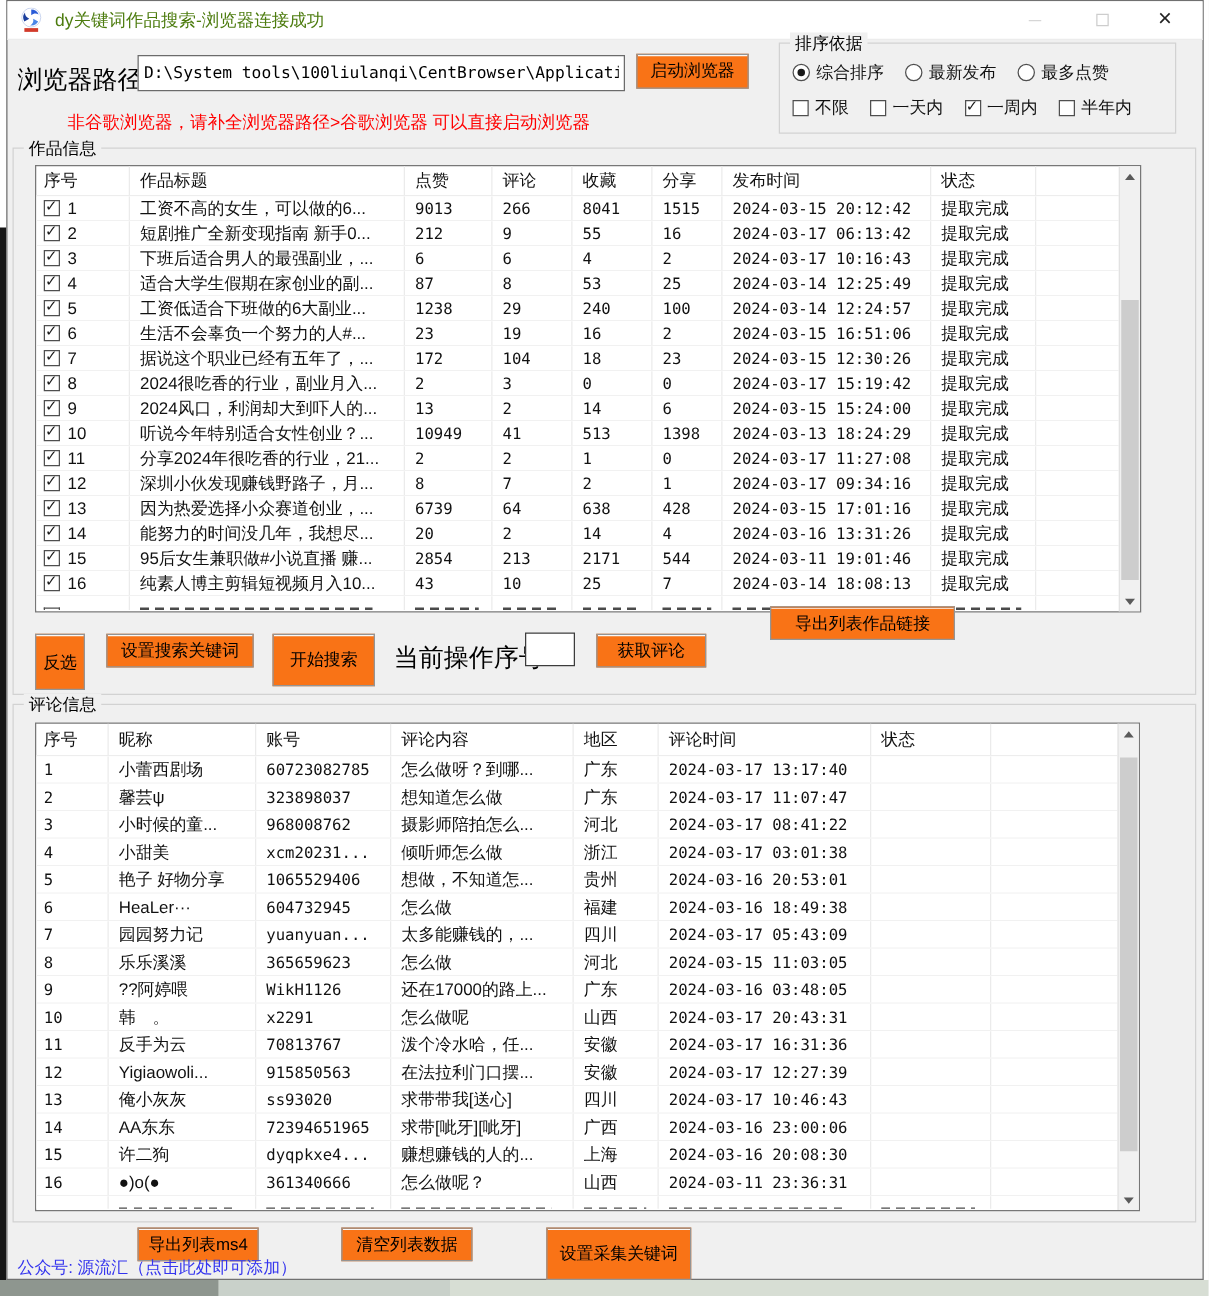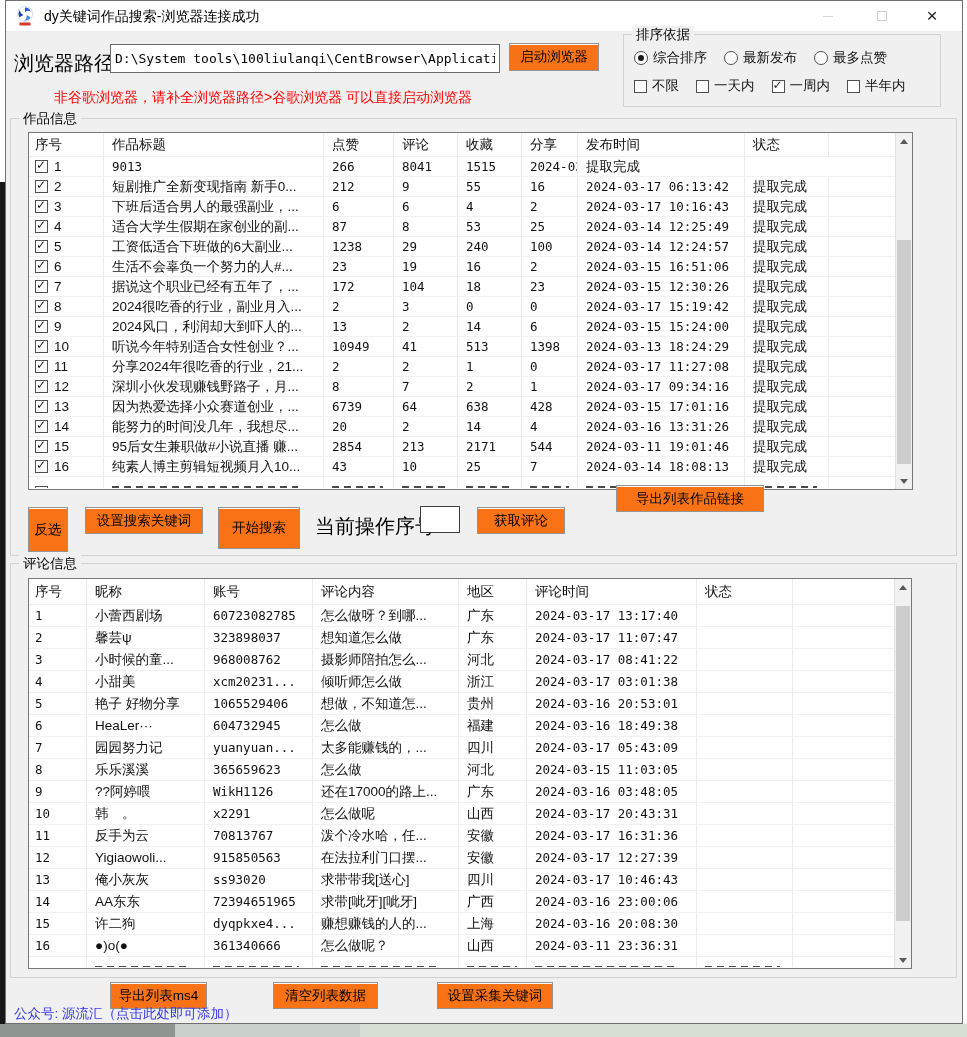--- a/index.html
+++ b/index.html
@@ -12,21 +12,21 @@
   .db1{left:0;width:175px;background:#8e968f;}
   .db2{left:175px;width:185px;background:#c9d1ca;}
   .db3{left:360px;width:607px;background:#d7ded4;}
 
   .window{position:absolute;left:5px;top:0;width:958px;height:1024px;background:#f0f0f0;
           border:1px solid #707070;}
 
   
   .titlebar{position:absolute;left:0;top:0;right:0;height:31px;background:#fff;border-bottom:1px solid #ececec;}
   .app-icon{position:absolute;left:9px;top:5px;width:20px;height:20px;}
-  .title-text{position:absolute;left:38px;top:7px;font-size:14px;color:#000000;white-space:nowrap;}
+  .title-text{position:absolute;left:38px;top:7px;font-size:14px;color:#4d7c0f;white-space:nowrap;}
   .cap-btn{position:absolute;top:0;width:44px;height:30px;display:flex;align-items:center;justify-content:center;cursor:pointer;}
   .cap-min{right:112px;}
   .cap-min .bar{width:10px;height:1px;background:#d6d6d6;}
   .cap-max{right:58px;}
   .cap-max .box{width:10px;height:10px;border:1px solid #cdcdcd;background:#fff;}
   .cap-close{right:8px;font-size:19px;color:#222;font-weight:400;}
 
   
   .lbl{position:absolute;font-size:20px;color:#000;white-space:nowrap;}
   .tb{position:absolute;background:#fff;border:1px solid #6b6b6b;font-family:"DejaVu Sans Mono","Liberation Mono",monospace;
@@ -159,20 +159,21 @@
       <div class="cell">发布时间</div>
       <div class="cell">状态</div>
       <div class="cell"></div>
     </div>
     <div class="tbody" style="top:24px;">
   <div class="trow works-grid" style="height:20px;">
     <div class="cell seq">
       <span class="rcb checked"></span>
       <span>1</span>
     </div>
+    <div class="cell">工资不高的女生，可以做的6...</div>
     <div class="cell mono">9013</div>
     <div class="cell mono">266</div>
     <div class="cell mono">8041</div>
     <div class="cell mono">1515</div>
     <div class="cell mono">2024-03-15 20:12:42</div>
     <div class="cell">提取完成</div>
     <div class="cell"></div>
   </div>
 
   <div class="trow works-grid" style="height:20px;">
@@ -666,17 +667,17 @@
         </div>
       <div class="sb-thumb" style="top:7%;height:81%;"></div>
       <div class="sb-arrow sb-down">
           <div class="tri-down"></div>
         </div>
     </div>
   </div>
 
   <div class="btn" style="left:104px;top:981px;width:97px;height:27px;">导出列表ms4</div>
   <div class="btn" style="left:267px;top:981px;width:105px;height:27px;">清空列表数据</div>
-  <div class="btn" style="left:431px;top:981px;width:116px;height:27px;">设置采集关键词</div>
+  <div class="btn" style="left:431px;top:981px;width:116px;height:42px;">设置采集关键词</div>
 
   <div class="footer-link" style="left:8px;top:1004px;">公众号: 源流汇（点击此处即可添加）</div>
 
 </div>
 
 </body></html>

